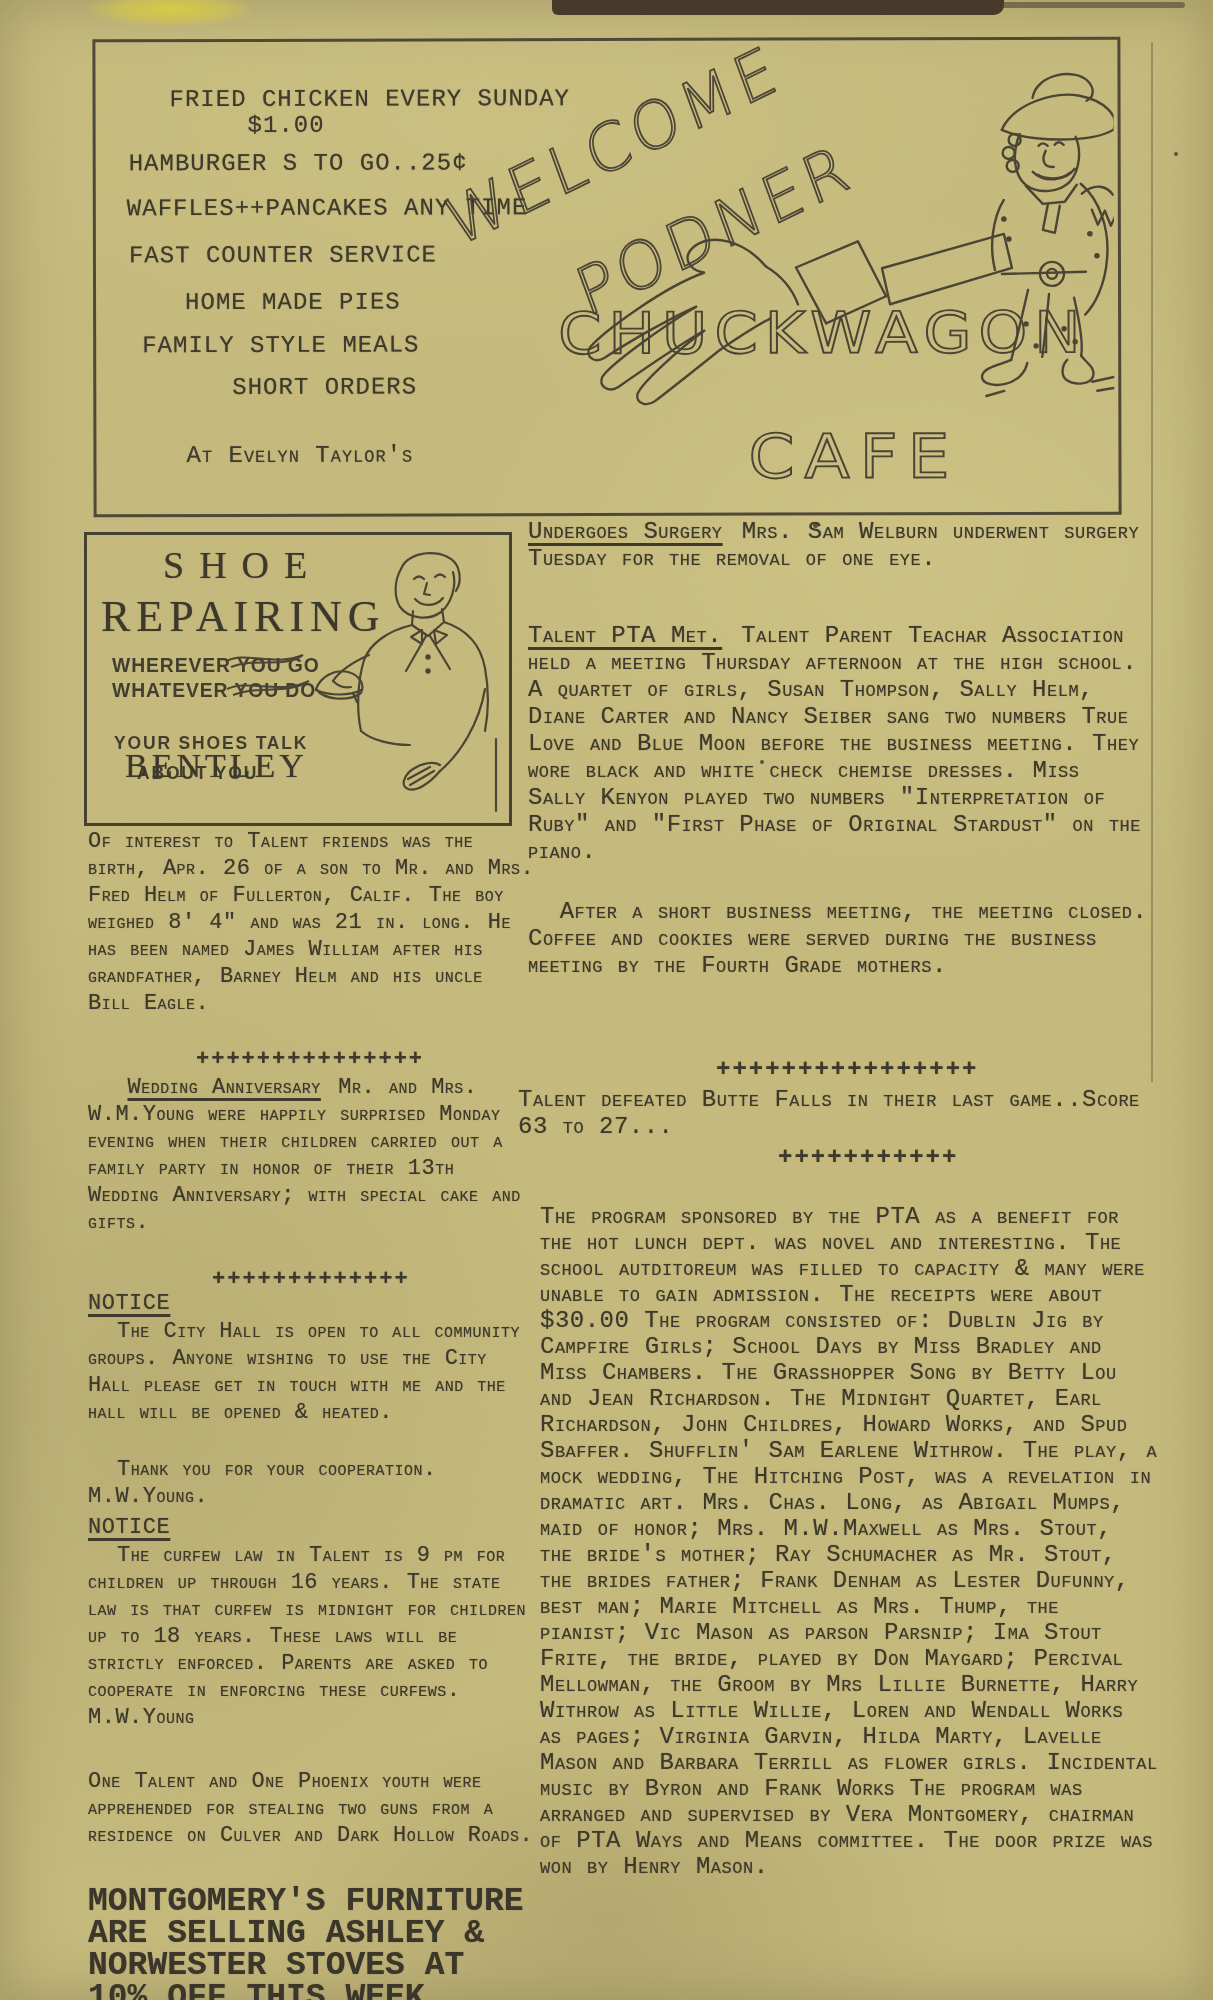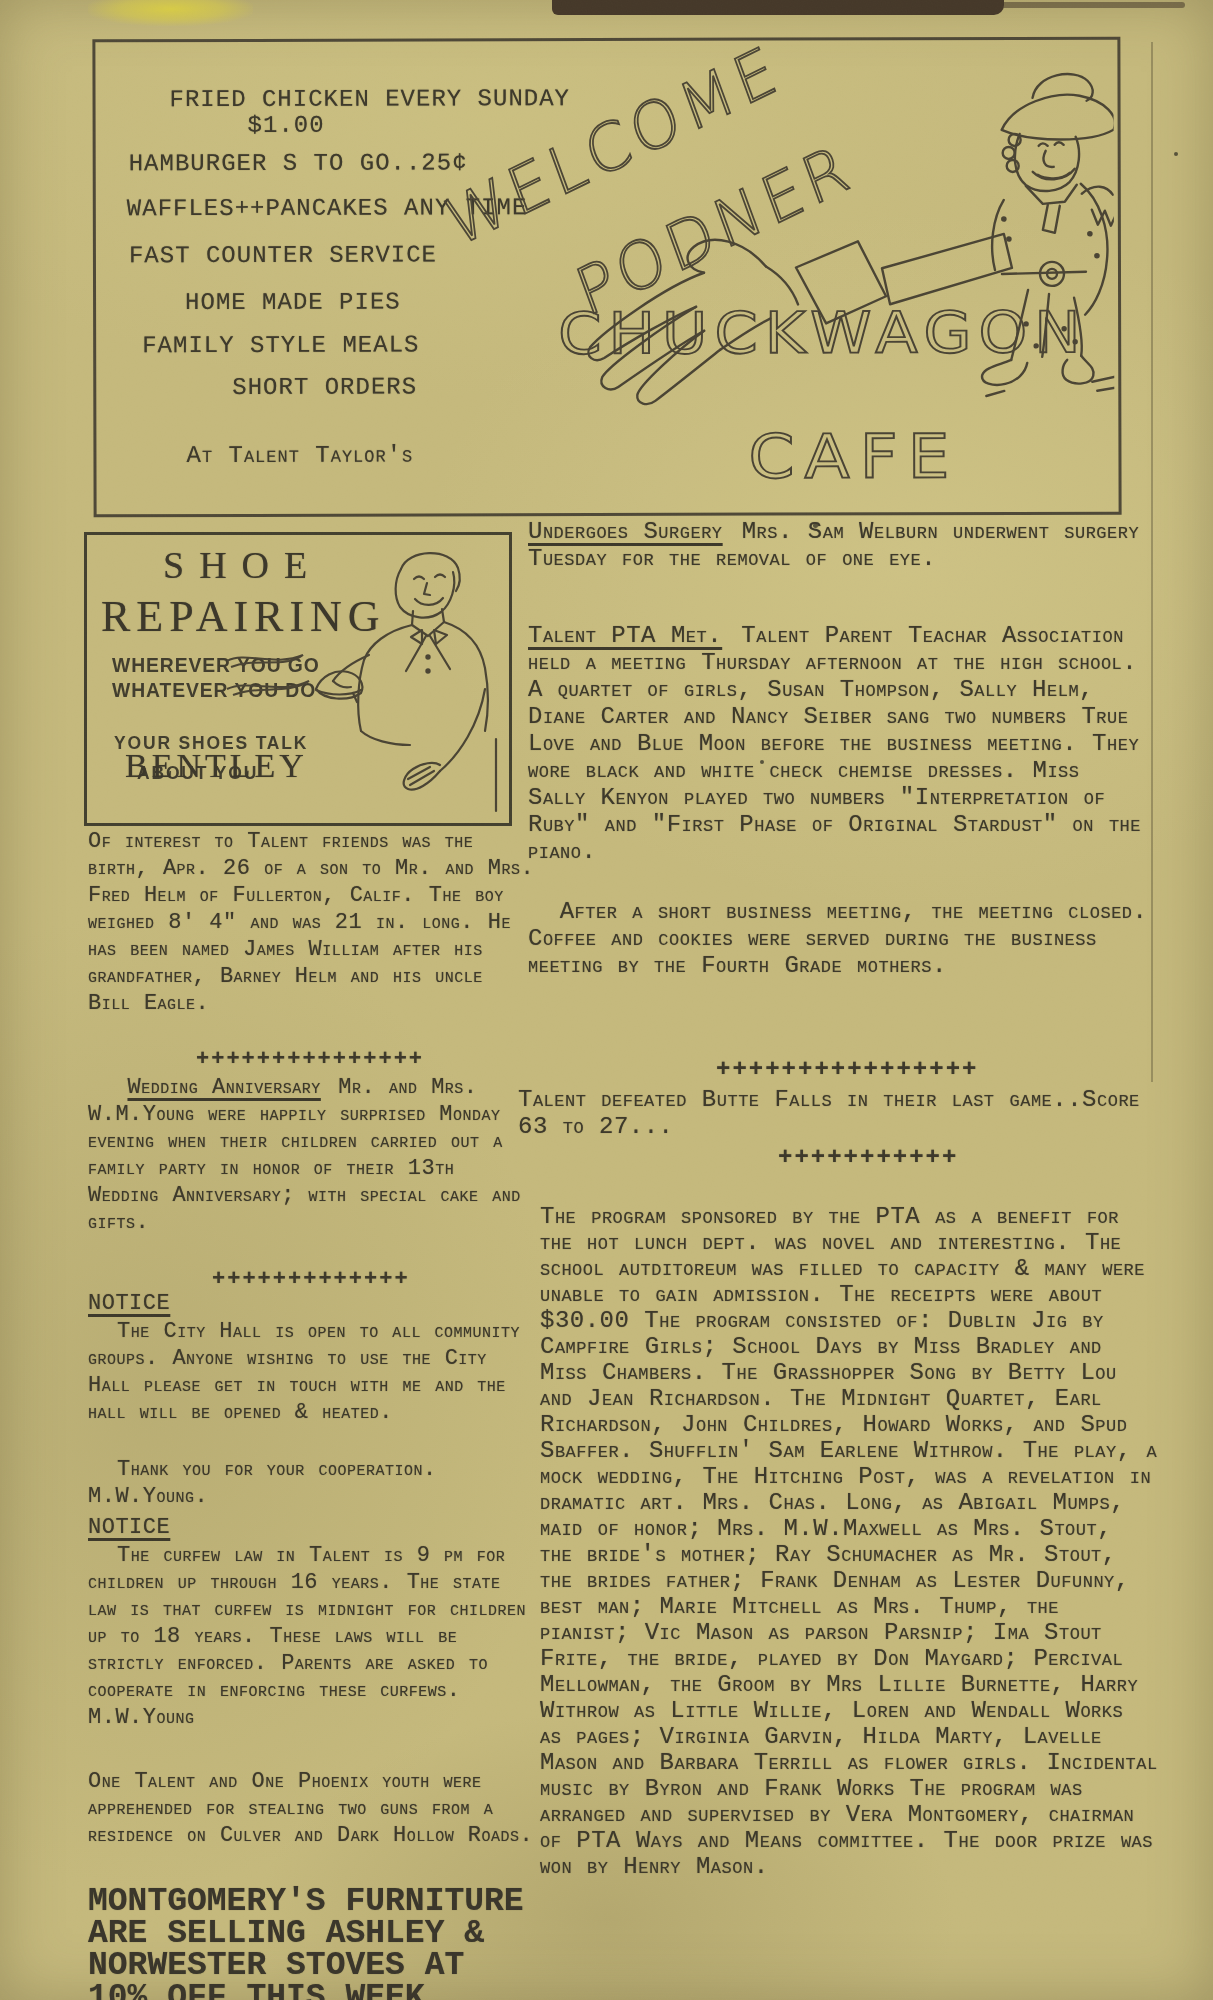--- a/index.html
+++ b/index.html
@@ -70,21 +70,21 @@
 
   <section class="abs cafe-box">
     <div class="menu-line" style="left:74px;top:44px;">FRIED CHICKEN EVERY SUNDAY</div>
     <div class="menu-line" style="left:152px;top:70px;">$1.00</div>
     <div class="menu-line" style="left:33px;top:108px;">HAMBURGER S TO GO..25¢</div>
     <div class="menu-line" style="left:31px;top:153px;">WAFFLES++PANCAKES ANY TIME</div>
     <div class="menu-line" style="left:33px;top:200px;">FAST COUNTER SERVICE</div>
     <div class="menu-line" style="left:89px;top:247px;">HOME MADE PIES</div>
     <div class="menu-line" style="left:46px;top:290px;">FAMILY STYLE MEALS</div>
     <div class="menu-line" style="left:136px;top:332px;">SHORT ORDERS</div>
-    <div class="menu-line menu-sc" style="left:90px;top:400px;">At Talent Taylor's</div>
+    <div class="menu-line menu-sc" style="left:90px;top:400px;">At Evelyn Taylor's</div>
 
     <div class="script" style="left:335px;top:68px;">WELCOME</div>
     <div class="script" style="left:468px;top:152px;">PODNER</div>
 
     <svg class="abs" style="left:438px;top:-6px;" width="580" height="385" viewBox="0 0 580 385" fill="none" stroke="#4a4434" stroke-width="2.4" stroke-linecap="round" stroke-linejoin="round">
       <defs>
         <pattern id="hatch" width="7" height="7" patternTransform="rotate(40)">
           <line x1="0" y1="0" x2="0" y2="7" stroke="#4a4434" stroke-width="1.6"></line>
         </pattern>
       </defs>

